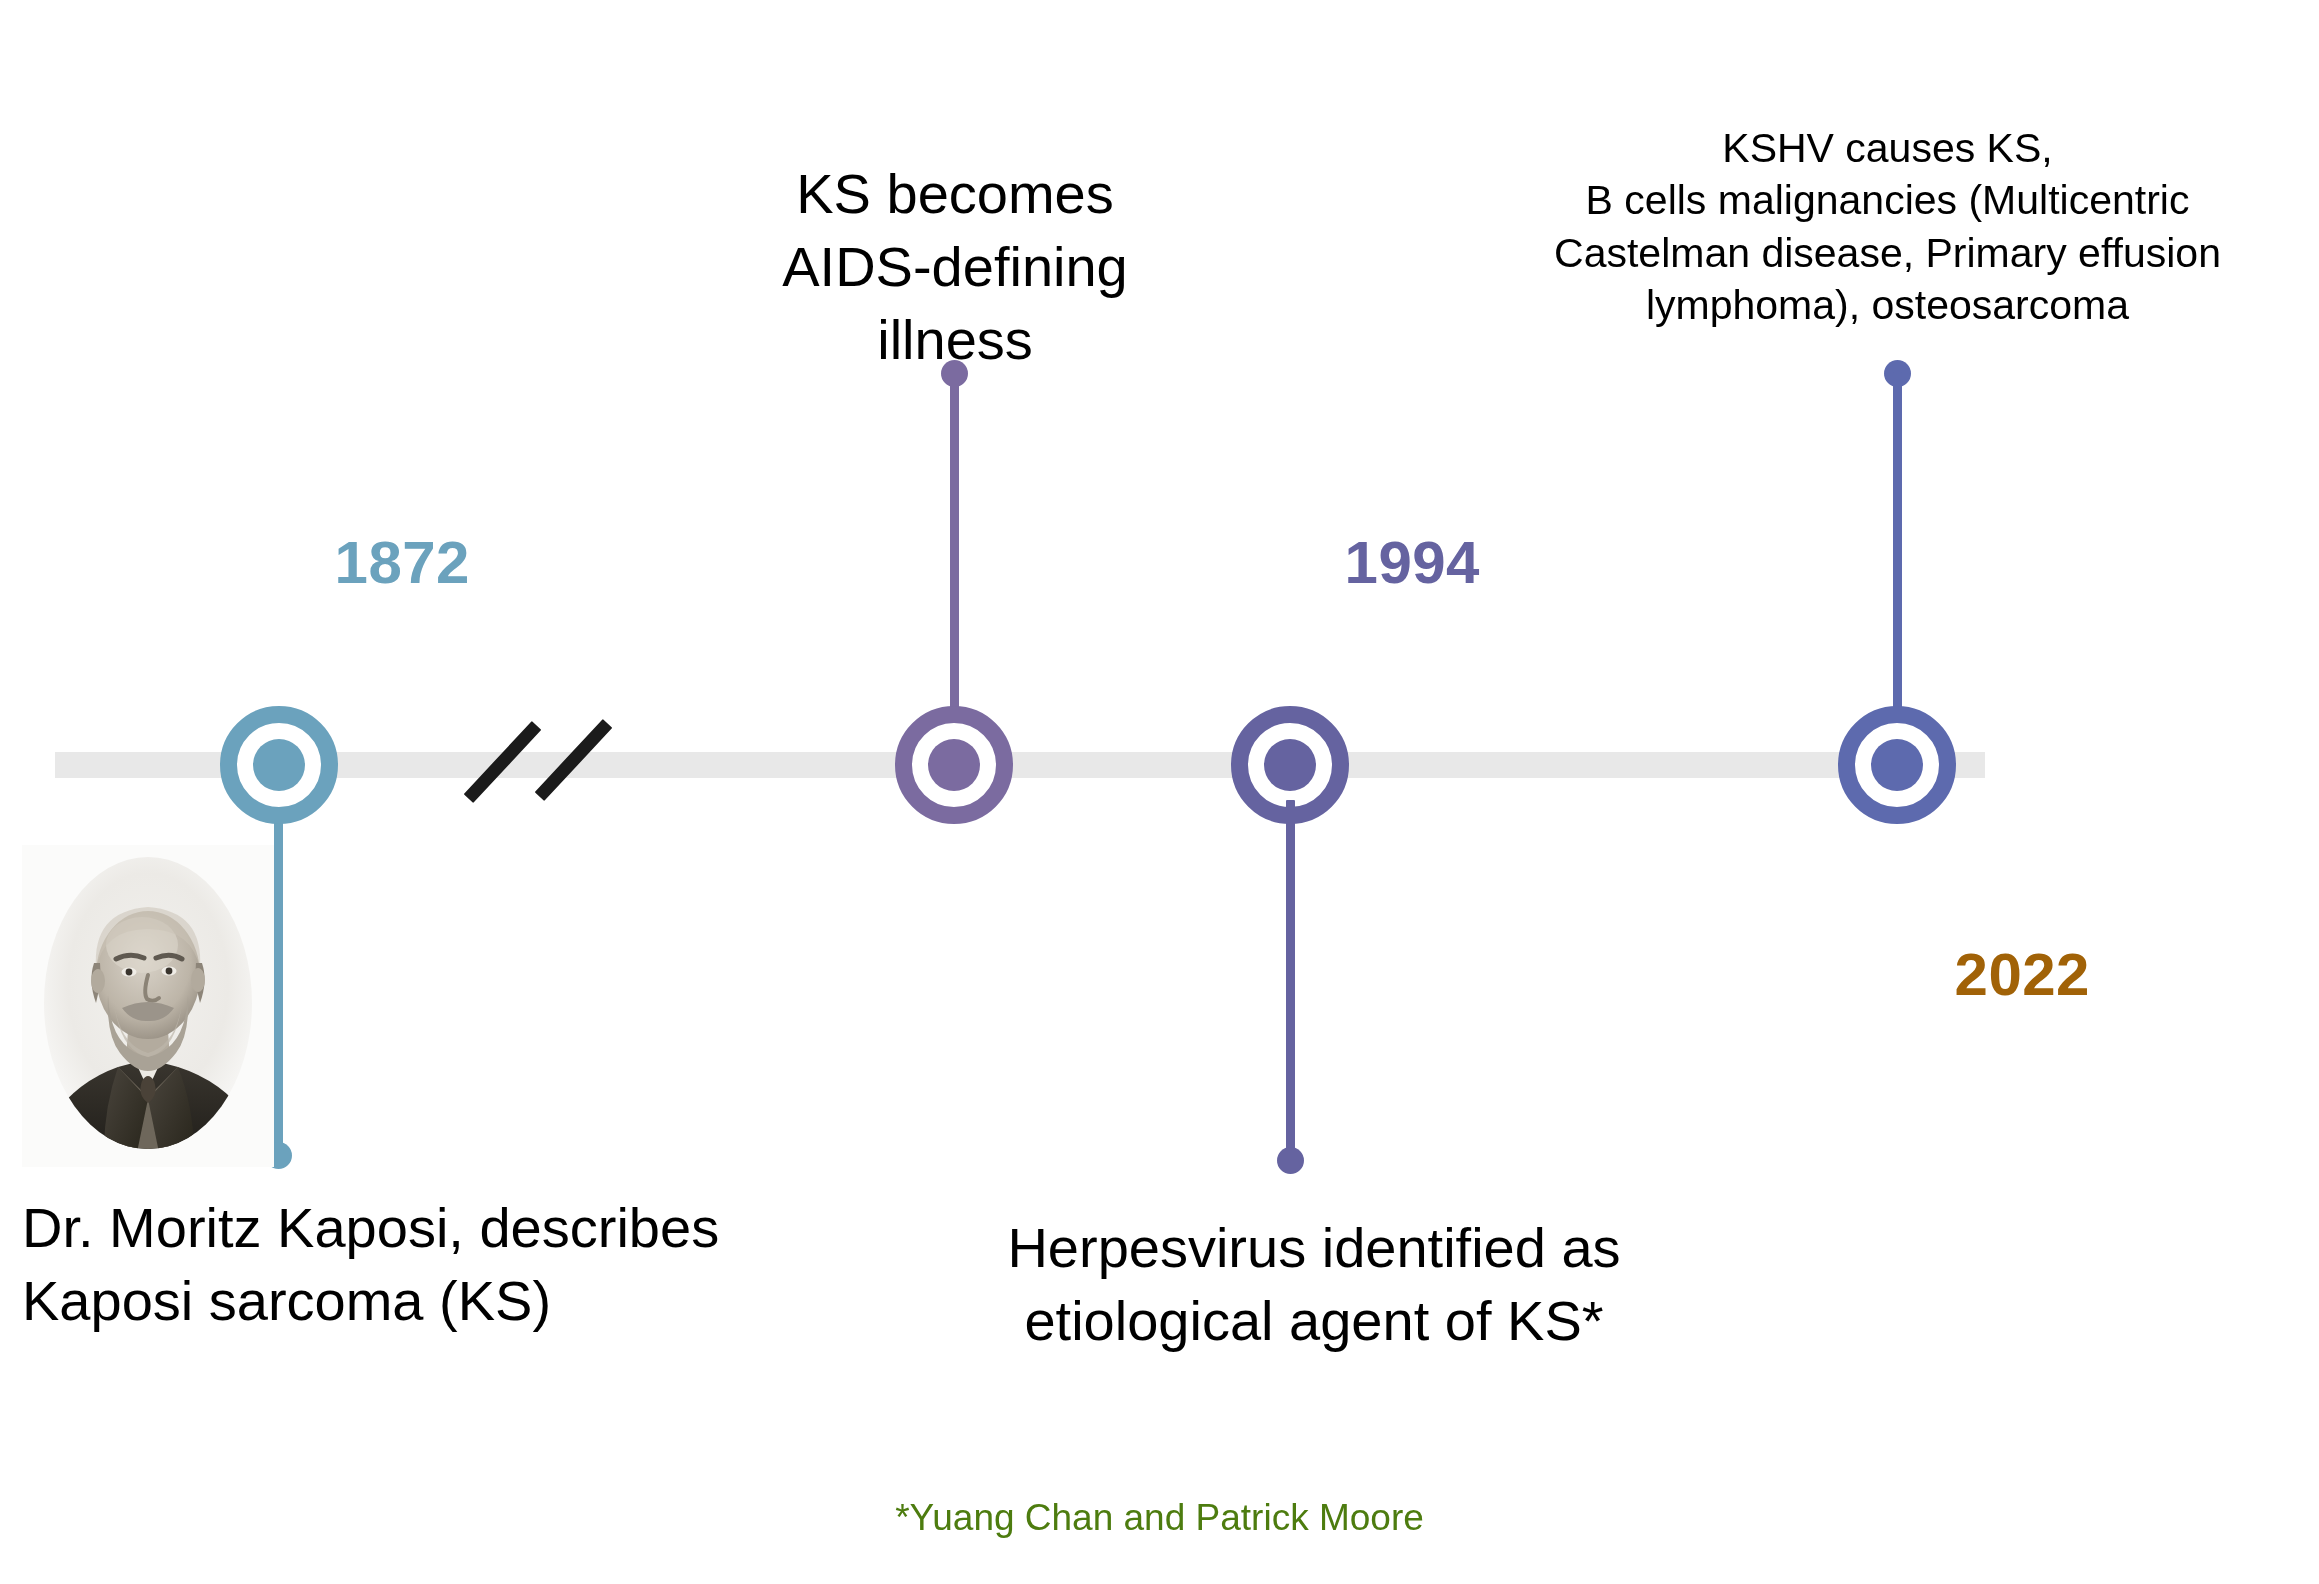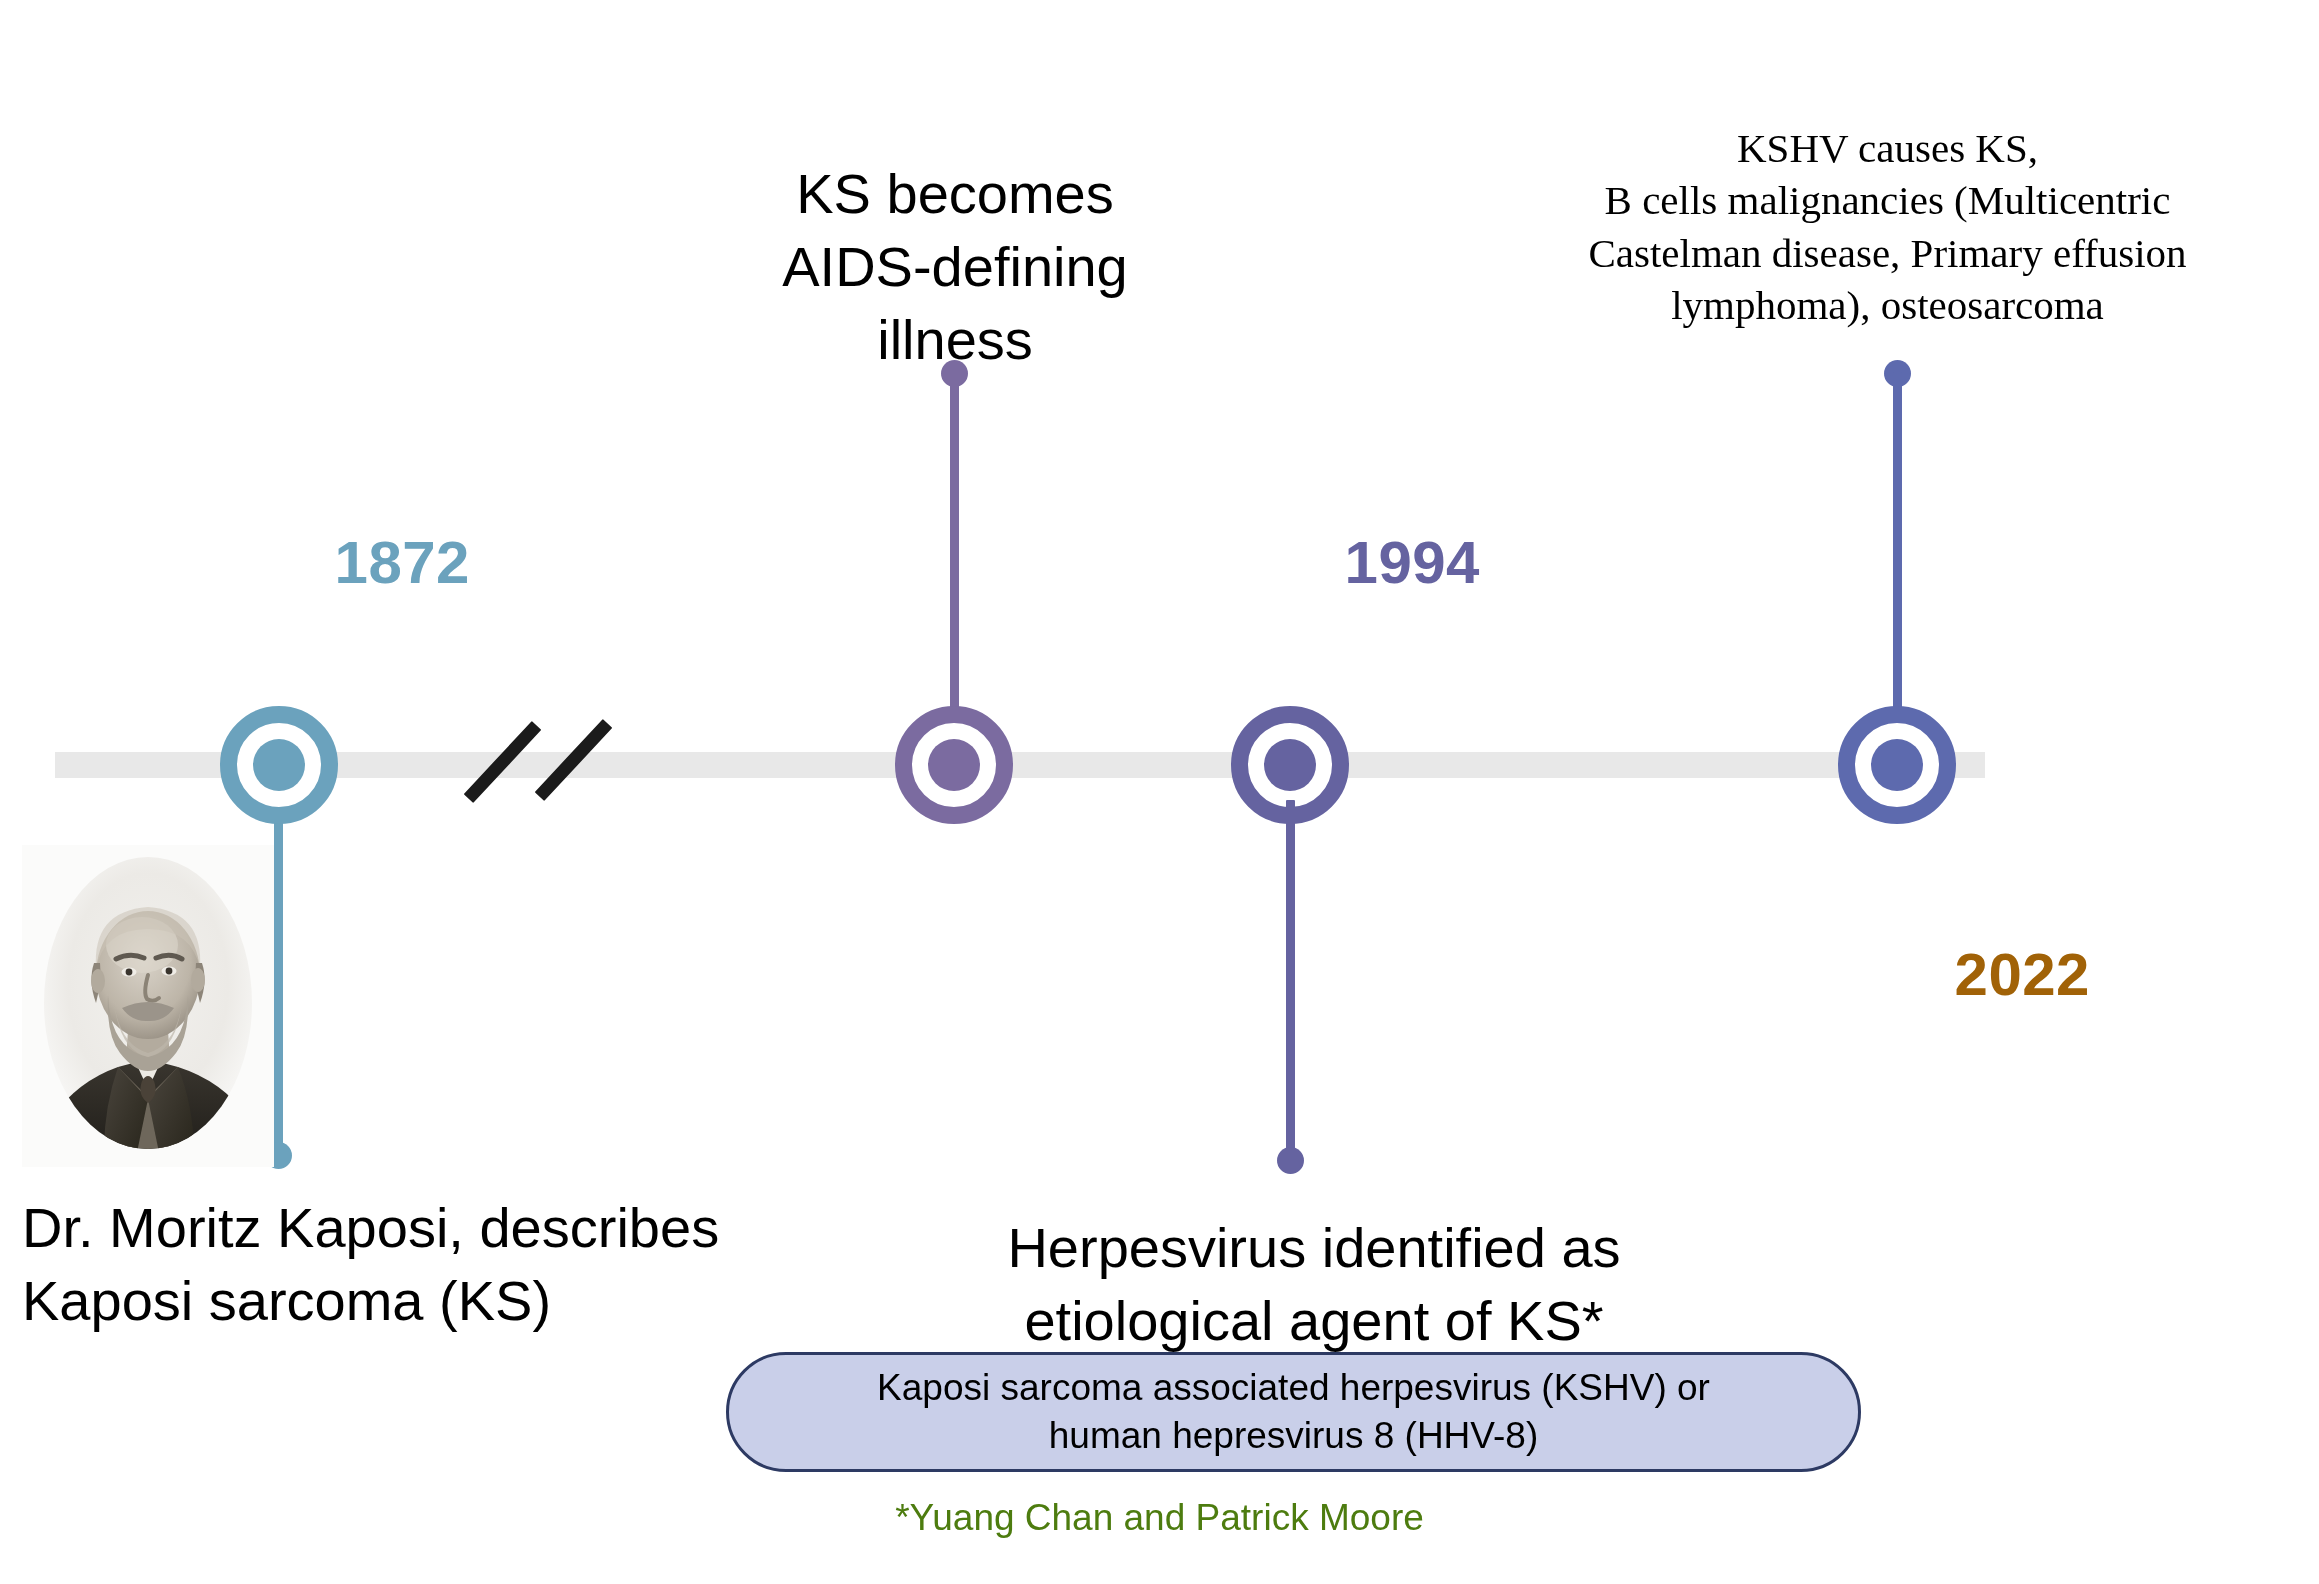--- a/index.html
+++ b/index.html
@@ -249,34 +249,30 @@
   <div class="abs marker" id="m1994" style="left: 1231px; top: 706px; border-color: rgb(101, 99, 160);">
     <div class="core" style="background: rgb(101, 99, 160);"></div>
   </div>
 
   <div class="abs stem" id="stem1994" style="left: 1286px; top: 800px; height: 360px; background: rgb(101, 99, 160);"></div>
   <div class="abs stem-dot" id="dot1994" style="left: 1277px; top: 1147px; background: rgb(101, 99, 160);"></div>
 
   <div class="abs desc center" style="left:984px; top:1192px; width:660px;margin-top:20px;">Herpesvirus identified as
 etiological agent of KS*</div>
 
-  <div class="abs desc-small" style="left:1495px; top:122px; width:785px;font-family:Liberation Serif, serif;">KSHV causes KS,
+  <div class="abs desc-small" style="left:1495px; top:122px; width:785px;">KSHV causes KS,
 B cells malignancies (Multicentric
 Castelman disease, Primary effusion
 lymphoma), osteosarcoma</div>
 
   <div class="abs stem-dot" id="dot2022" style="left: 1884px; top: 360px; background: rgb(93, 106, 174);"></div>
   <div class="abs stem" id="stem2022" style="left: 1893px; top: 372px; height: 340px; background: rgb(93, 106, 174);"></div>
 
   <div class="abs marker" id="m2022" style="left: 1838px; top: 706px; border-color: rgb(93, 106, 174);">
     <div class="core" style="background: rgb(93, 106, 174);"></div>
   </div>
 
   <div class="abs year" id="y2022" style="left: 1710px; top: 940px; width: 380px; color: #a16207;">2022</div>
 
-  <div class="abs pill" style="background: rgb(201, 207, 233); border-color: rgb(45, 58, 99);">
-    <div class="pill-text">Kaposi sarcoma associated herpesvirus (KSHV) or
-human hepresvirus 8 (HHV-8)</div>
-  </div>
 
   <div class="abs footnote" style="left:0px; top:1497px; width:2319px;">*Yuang Chan and Patrick Moore</div>
 
 </div>
 
 </body></html>

